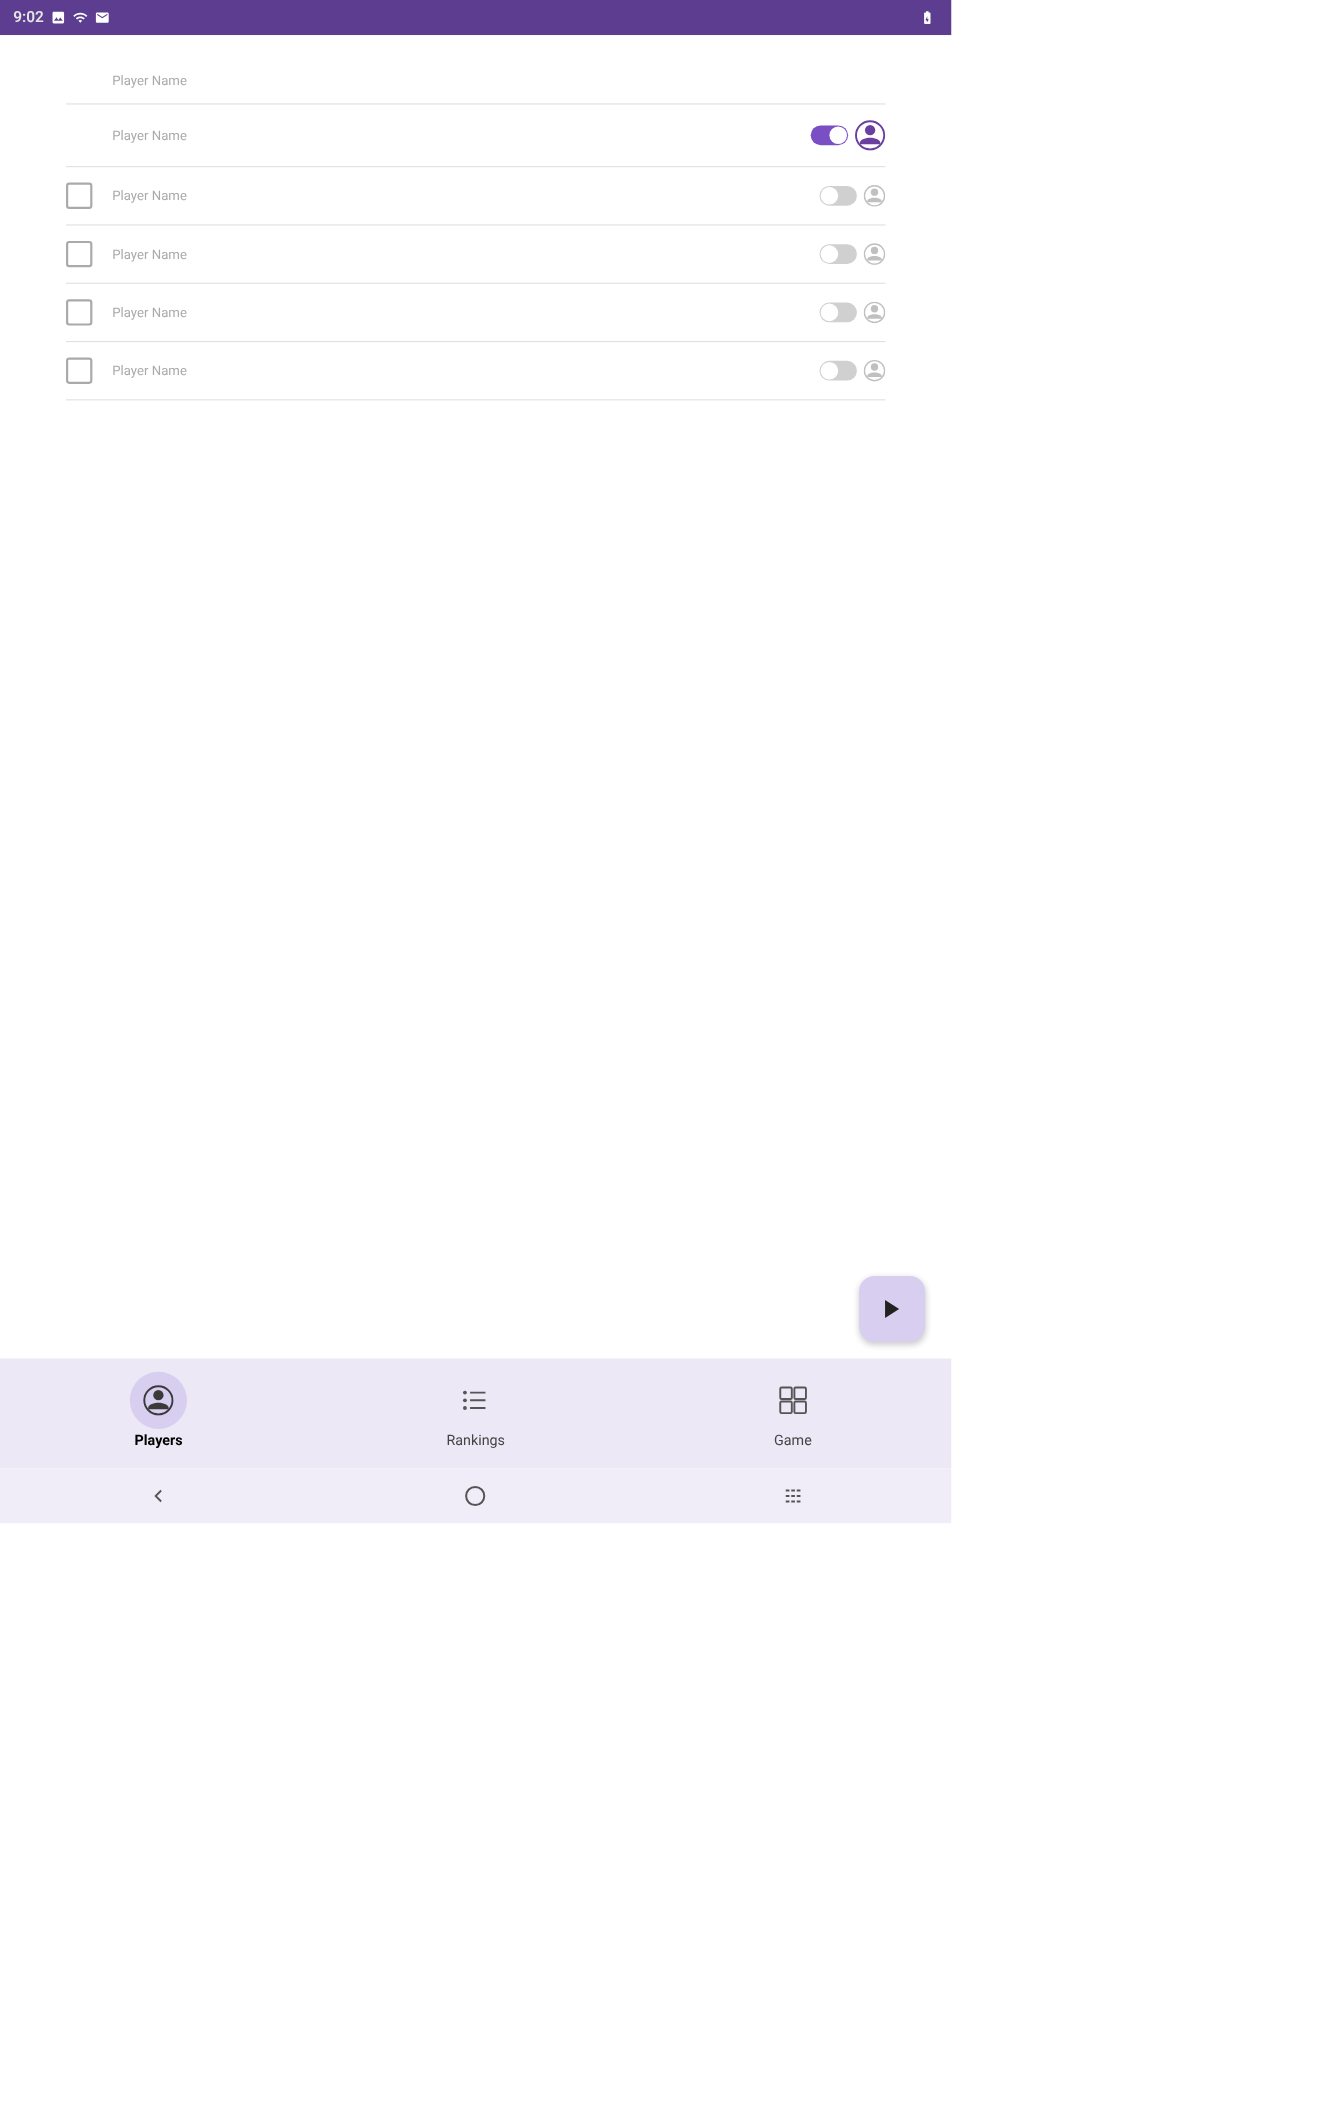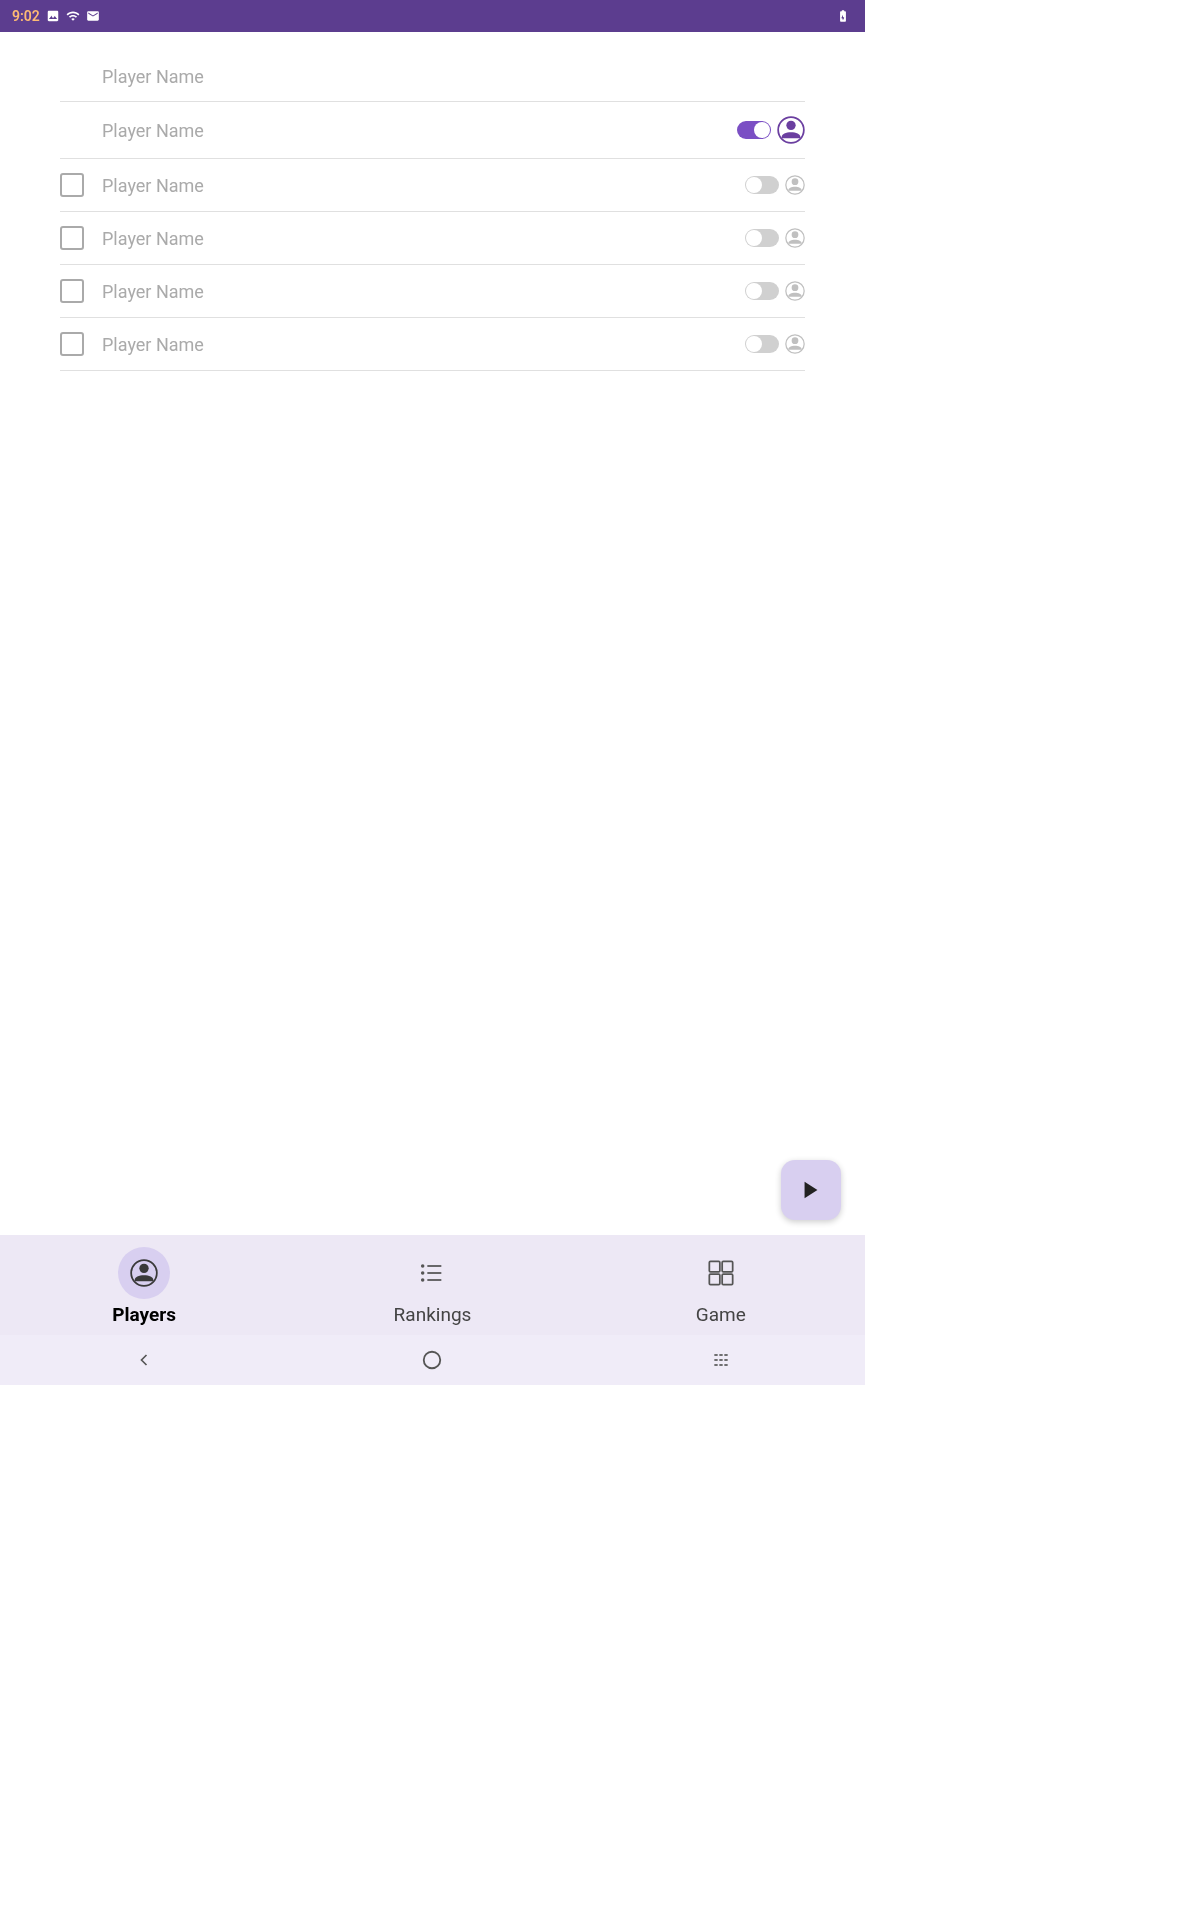--- a/index.html
+++ b/index.html
@@ -23,21 +23,21 @@
       width: 100%;
       height: 32px;
       background: #5c3d8f;
       display: flex;
       align-items: center;
       justify-content: space-between;
       padding: 0 12px;
     }
 
     .status-bar-left {
-      color: #fdba74;
+      color: #e5e5e5;
       font-size: 14px;
       font-weight: 600;
       display: flex;
       align-items: center;
       gap: 6px;
     }
 
     .status-bar-right {
       display: flex;
       align-items: center;
@@ -83,21 +83,21 @@
       flex-shrink: 0;
       background: transparent;
       display: flex;
       align-items: center;
       justify-content: center;
       cursor: pointer;
     }
 
     .player-name-input {
       flex: 1;
-      font-size: 18px;
+      font-size: 12px;
       color: #aaaaaa;
       border: none;
       outline: none;
       background: transparent;
       font-family: inherit;
     }
 
     .player-name-input::placeholder {
       color: #aaaaaa;
     }
@@ -191,21 +191,21 @@
       display: flex;
       align-items: center;
       justify-content: center;
     }
 
     .nav-icon-wrapper.active {
       background: #d8cff0;
     }
 
     .nav-label {
-      font-size: 19px;
+      font-size: 13px;
       color: #444;
     }
 
     .nav-label.active {
       font-weight: 700;
       color: #000;
     }
 
     
     .system-nav {

